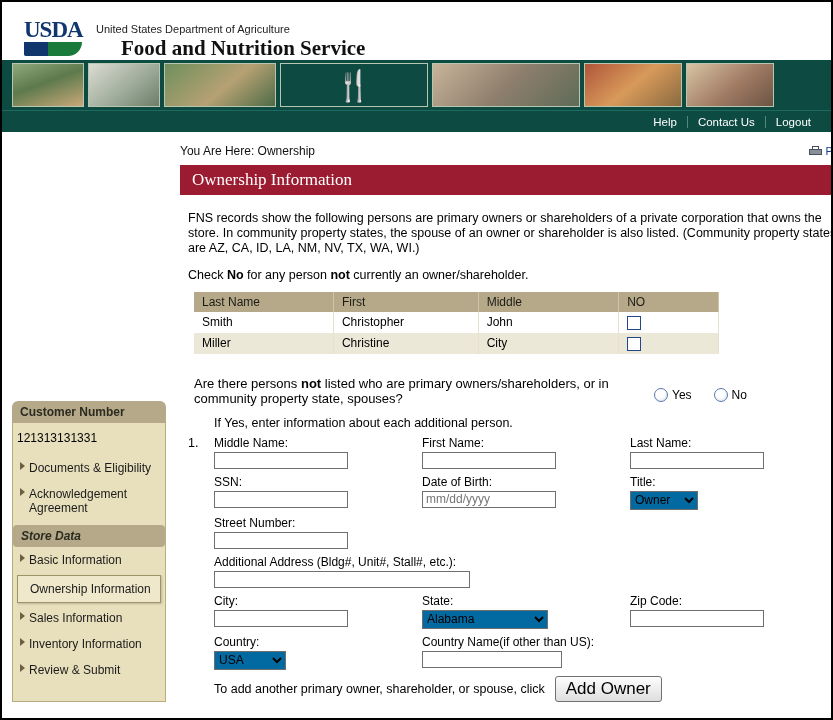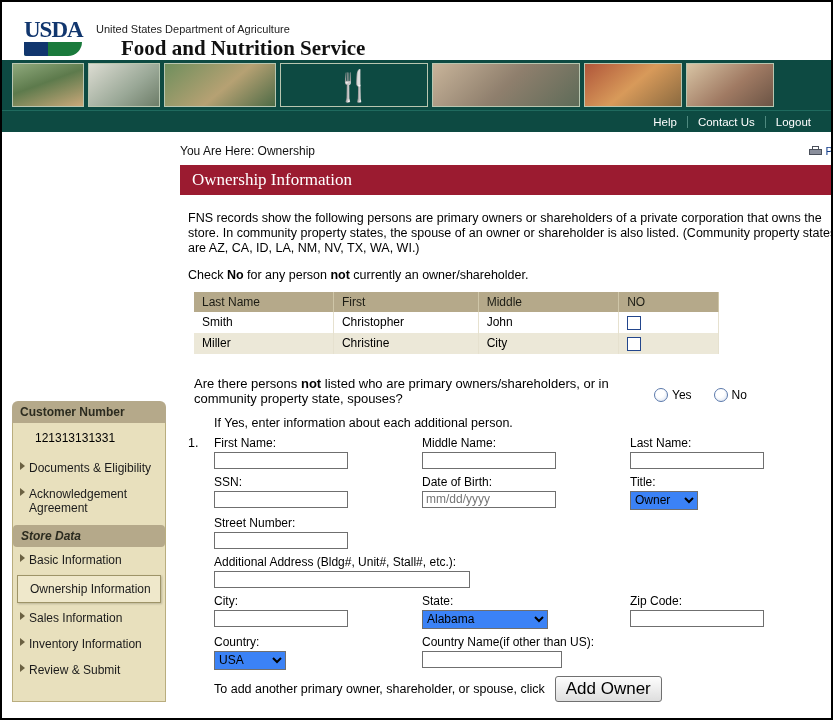--- a/index.html
+++ b/index.html
@@ -149,21 +149,21 @@
     font-size: 12px;
     padding: 4px 8px;
     border-radius: 6px 6px 0 0;
   }
   .side-header.second {
     border-radius: 4px;
     margin-top: 4px;
     font-style: italic;
   }
   .cust-number {
-    padding: 8px 10px 10px 22px;
+    padding: 8px 10px 10px 4px;
     font-size: 12px;
   }
   .side-link {
     padding: 6px 8px 6px 16px;
     font-size: 12px;
     color: #1b1b1b;
     position: relative;
     line-height: 14px;
     cursor: pointer;
   }
@@ -332,21 +332,21 @@
     font-size: 12px;
     padding: 0 3px;
     box-sizing: border-box;
   }
   input.txt.long { width: 256px; }
   select.sel {
     height: 19px;
     border: 1px solid #6f6f6f;
     font-family: "Liberation Sans", sans-serif;
     font-size: 12px;
-    background: #3b82f6;
+    background: #0369a1;
   }
   select.sel.title { width: 68px; }
   select.sel.state { width: 126px; }
   select.sel.country { width: 72px; }
   .item-num {
     position: absolute;
     left: -26px;
     top: 0;
     font-size: 12.5px;
   }
@@ -496,25 +496,25 @@
           </div>
         </div>
 
         <div class="form-lead">If Yes, enter information about each additional person.</div>
 
         <div class="form-area">
           <span class="item-num">1.</span>
 
           <div class="row">
             <div class="col">
+              <label class="fld-label">Middle Name:</label>
+              <input class="txt" type="text" value="" style="">
+            </div>
+            <div class="col">
               <label class="fld-label">First Name:</label>
-              <input class="txt" type="text" value="" style="">
-            </div>
-            <div class="col">
-              <label class="fld-label">Middle Name:</label>
               <input class="txt" type="text" value="" style="">
             </div>
             <div class="col">
               <label class="fld-label">Last Name:</label>
               <input class="txt" type="text" value="" style="">
             </div>
           </div>
 
           <div class="row">
             <div class="col">

